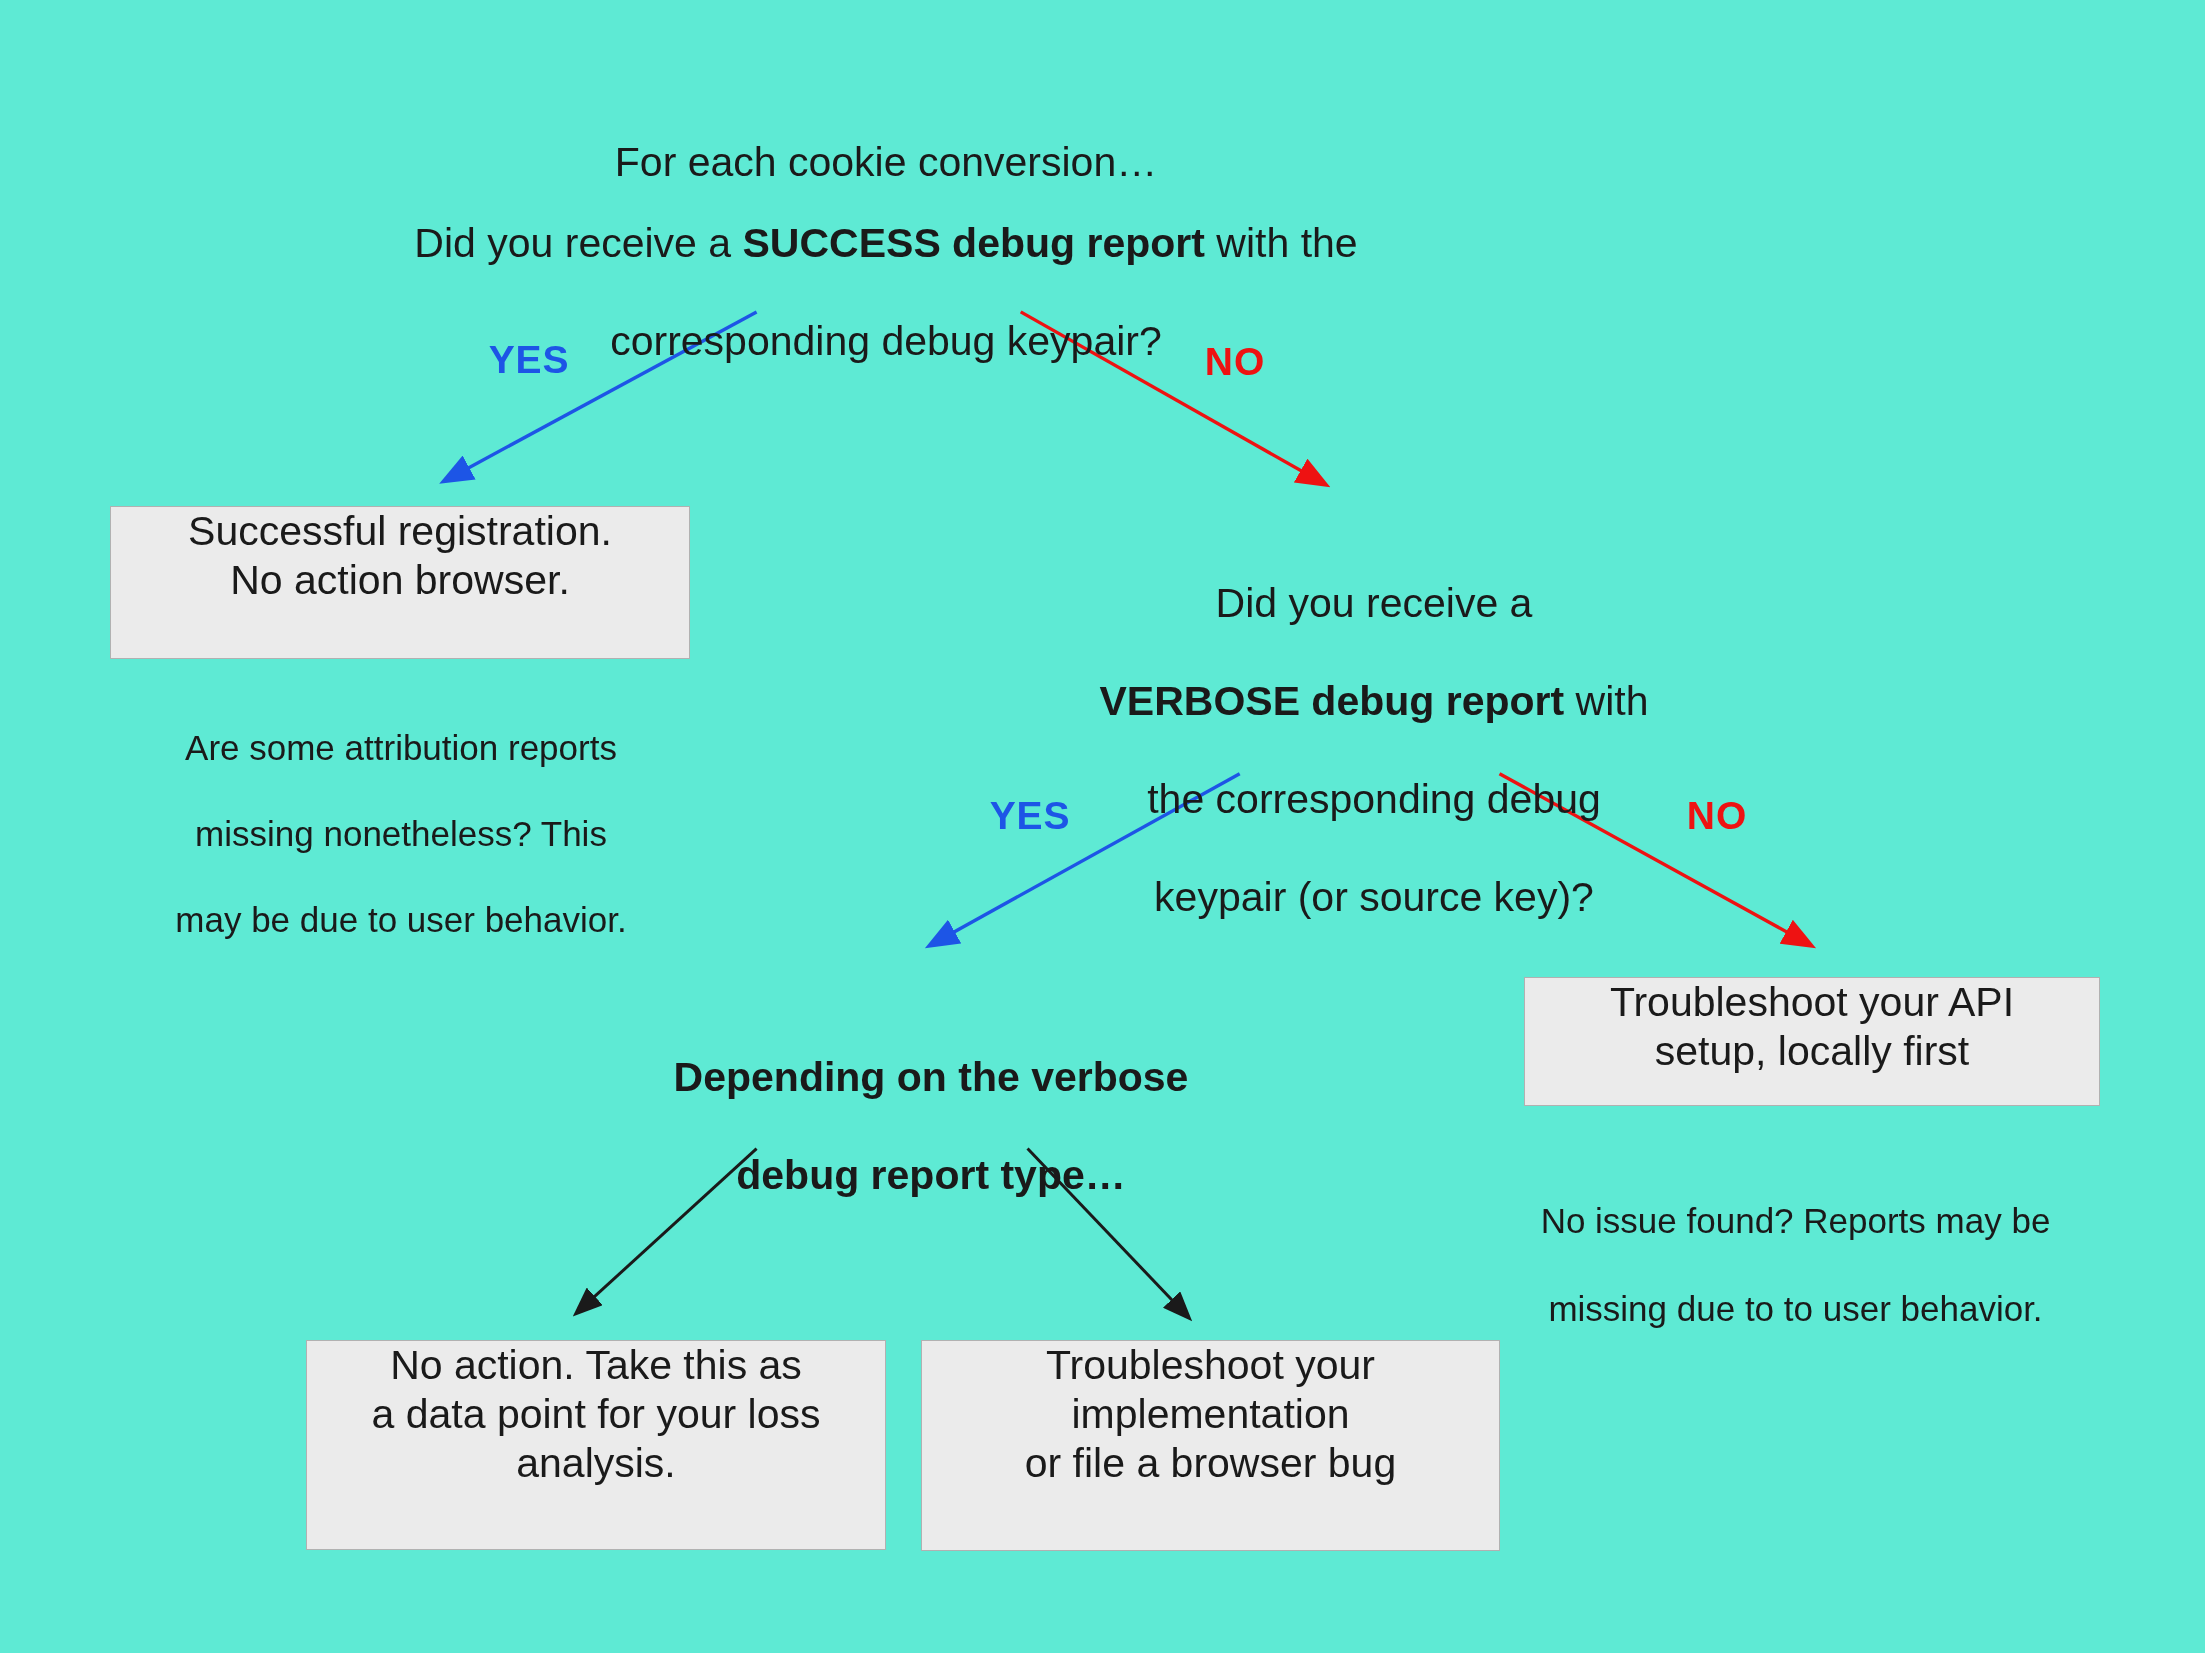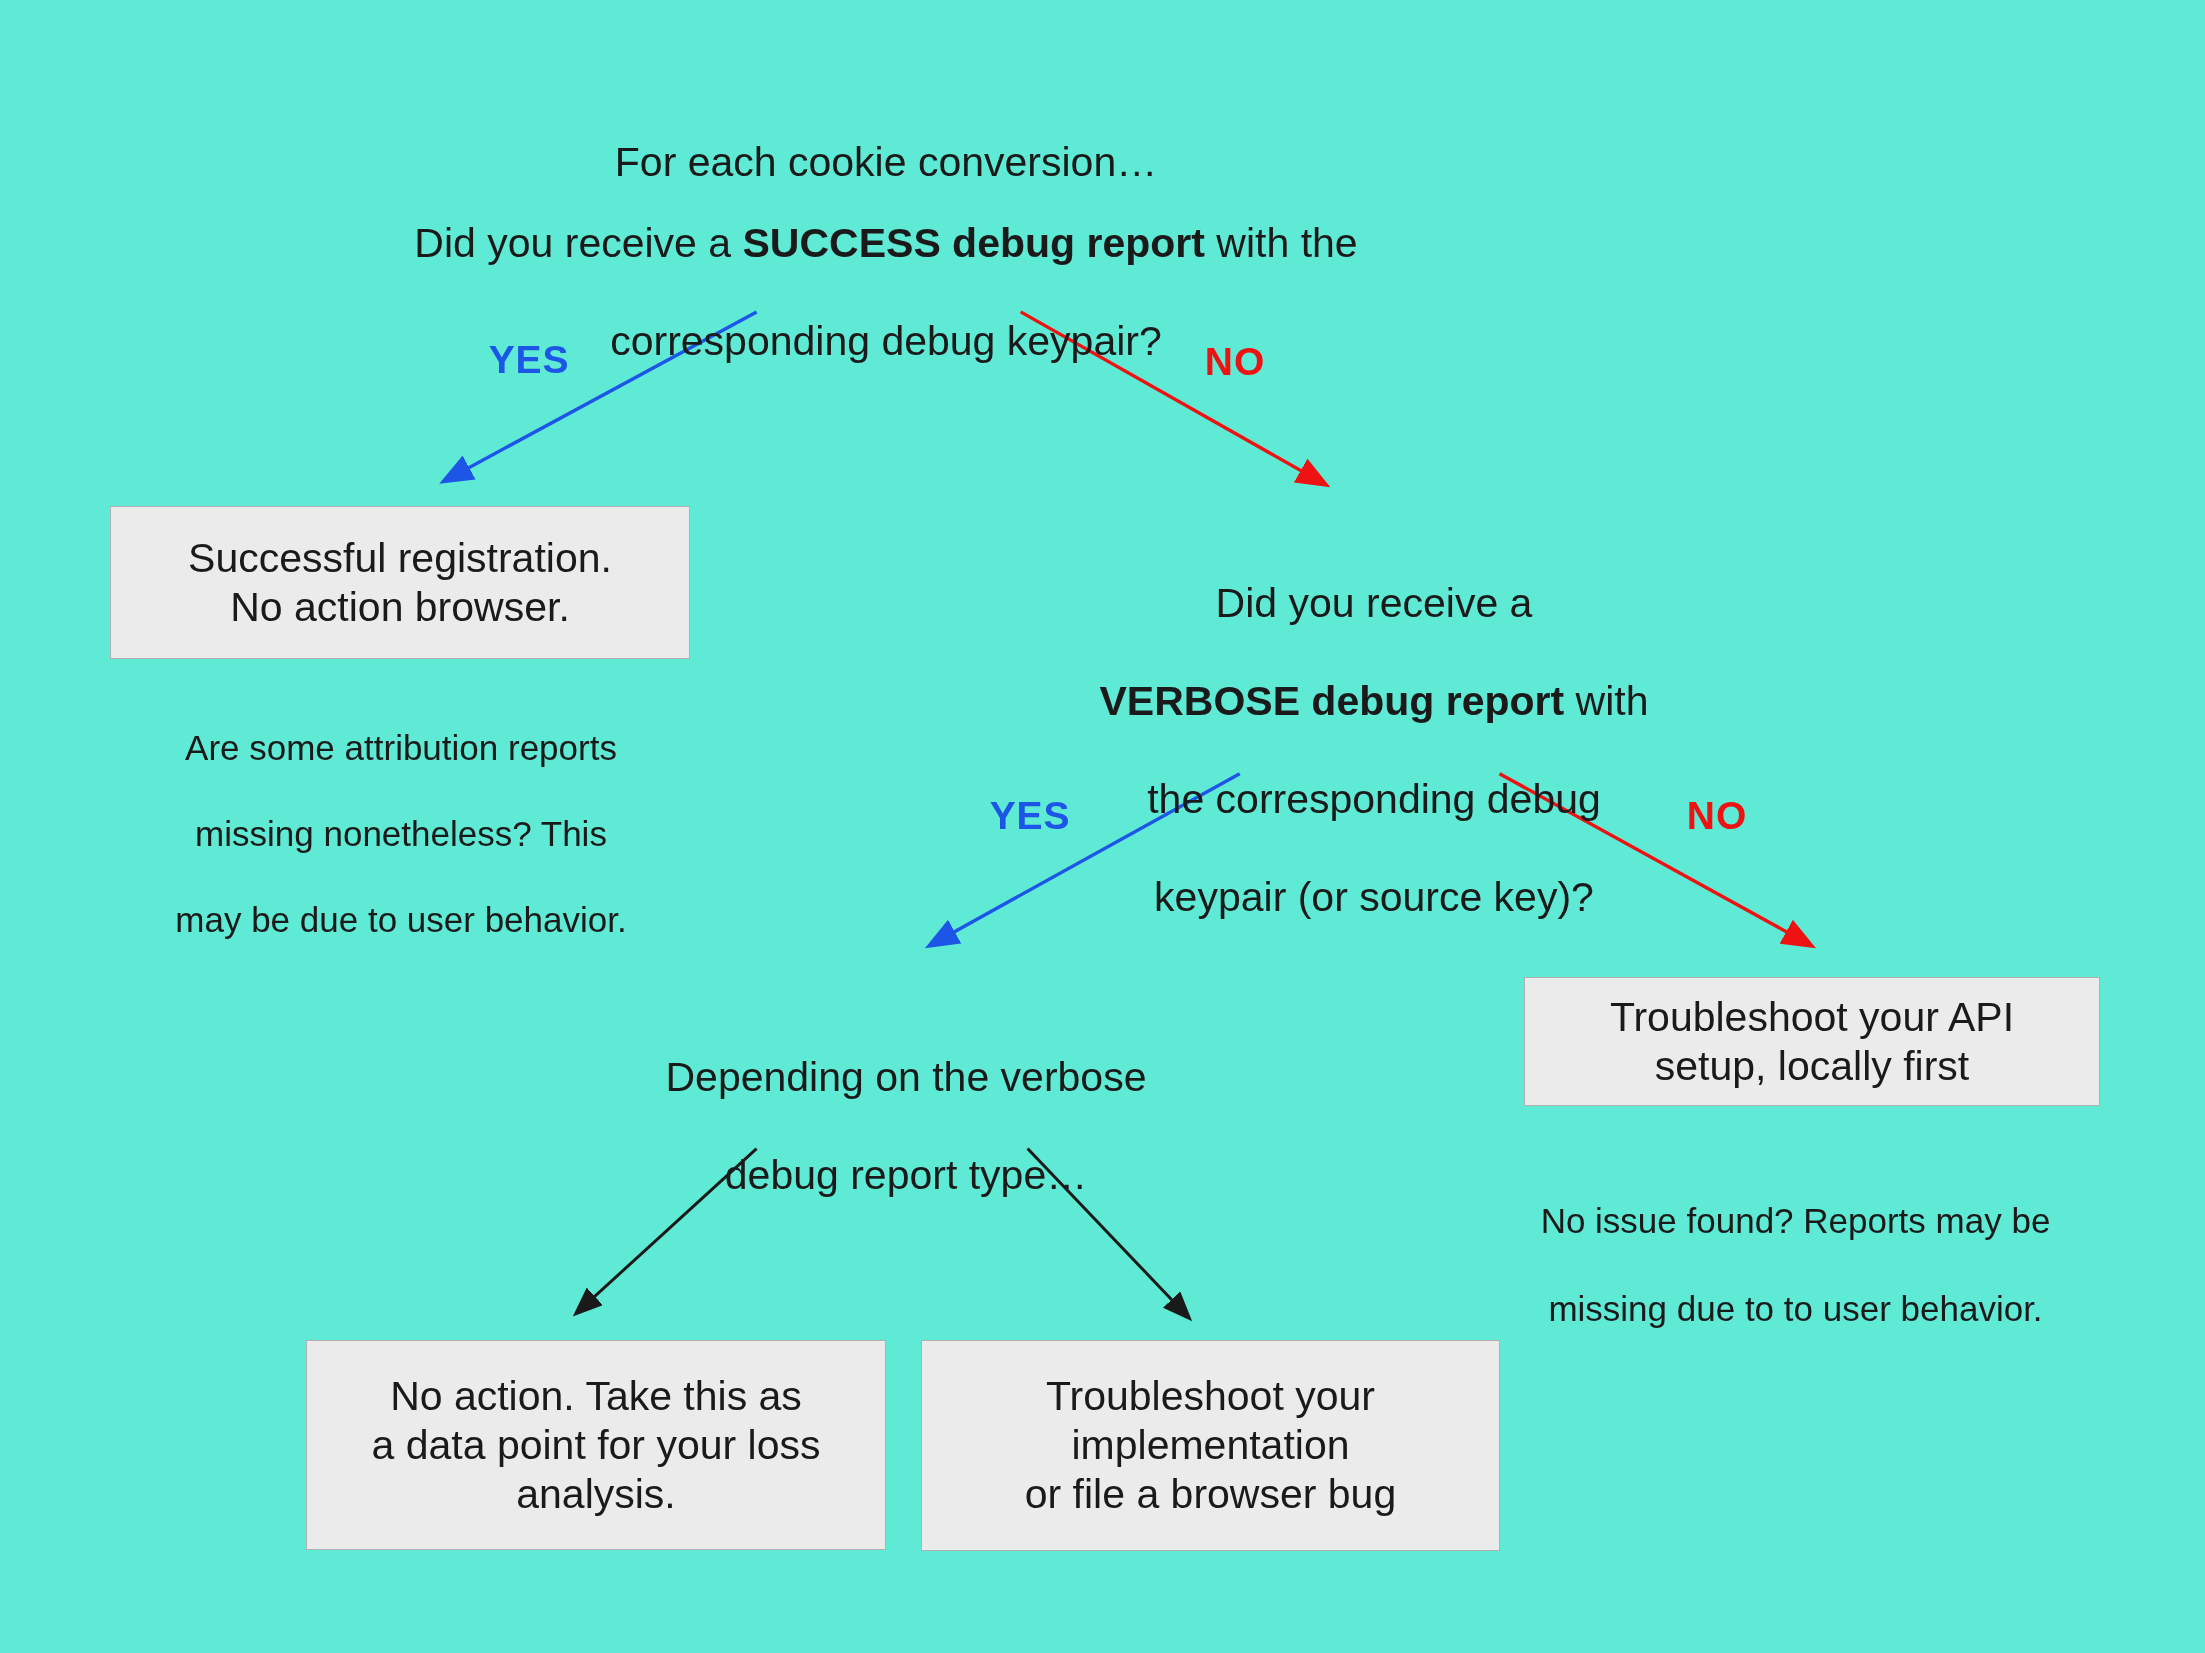--- a/index.html
+++ b/index.html
@@ -34,21 +34,21 @@
   }
   .yes { color: #1d55e6; }
   .no  { color: #ee1212; }
   .box {
     position: absolute;
     background: #ebebeb;
     border: 1.7px solid #b1b1b1;
     box-sizing: border-box;
     display: flex;
     flex-direction: column;
-    justify-content: center;
+    justify-content: flex-start;
     text-align: center;
     font-size: 41px;
     line-height: 49px;
   }
   .box .ln { display: block; }
   svg.arrows {
     position: absolute;
     left: 0; top: 0;
     width: 2205px;
     height: 1653px;
@@ -105,21 +105,21 @@
   <div class="txt" style="left:1033px; top:530px; width:682px;">
     <span class="ln">Did you receive a</span>
     <span class="ln"><b>VERBOSE debug report</b><span> with</span></span>
     <span class="ln">the corresponding debug</span>
     <span class="ln">keypair (or source key)?</span>
   </div>
 
   <div class="decision-label yes" style="left:902px; top:792px; width:256px;">YES</div>
   <div class="decision-label no" style="left:1589px; top:792px; width:256px;">NO</div>
 
-  <div class="txt" style="left:565px; top:1004px; width:682px;">
+  <div class="txt" style="left:590px; top:1004px; width:682px;font-weight:bold;">
     <span class="ln">Depending on the verbose</span>
     <span class="ln">debug report type…</span>
   </div>
 
   <div class="box" style="left:1524px; top:977px; width:576px; height:129px;">
     <span class="ln">Troubleshoot your API</span>
     <span class="ln">setup, locally first</span>
   </div>
   <div class="txt note" style="left:1459px; top:1155px; width:673px; line-height:44px;">
     <span class="ln">No issue found? Reports may be</span>

